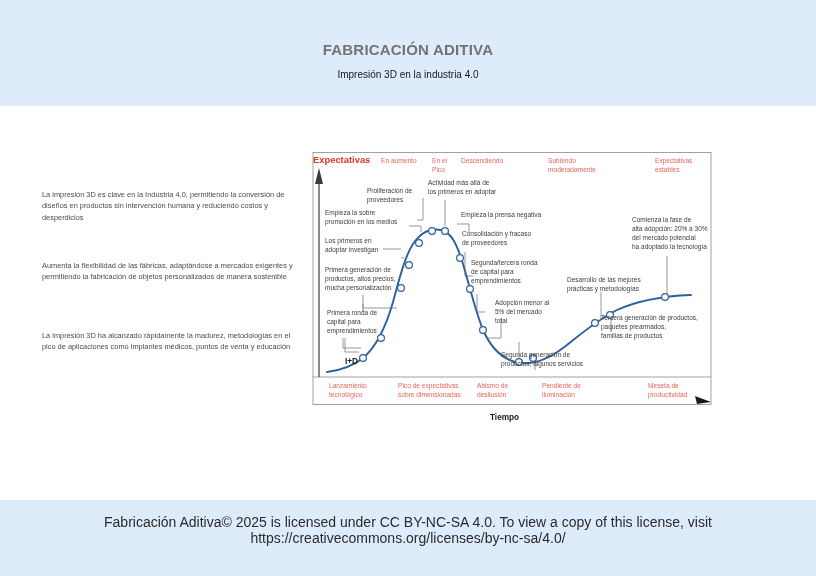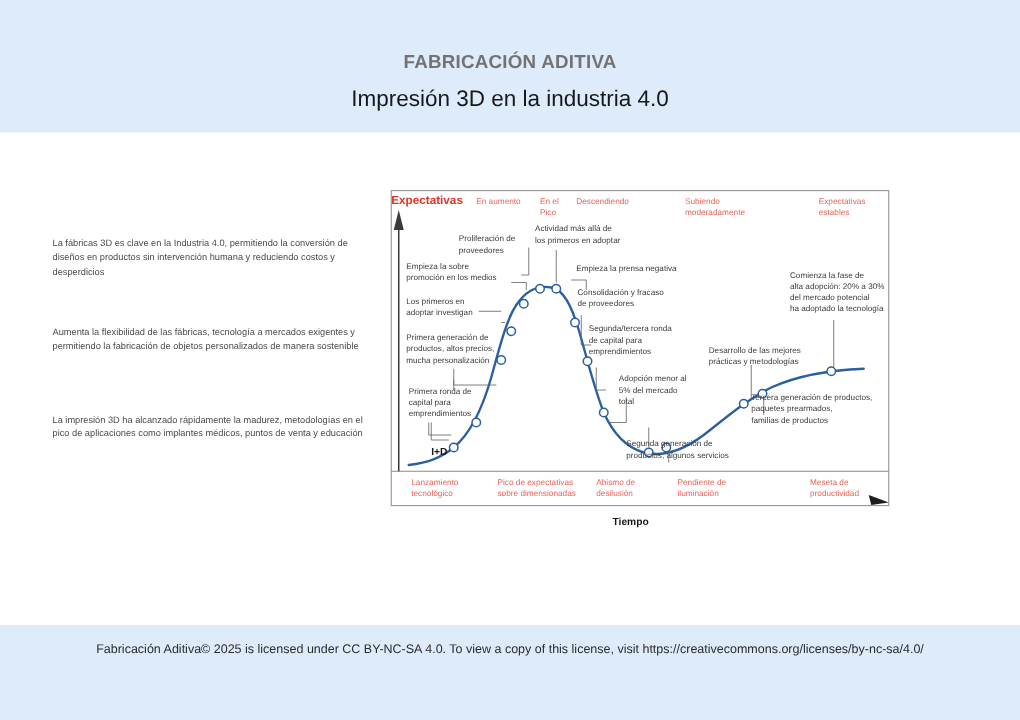--- a/index.html
+++ b/index.html
@@ -19,27 +19,27 @@
 
   #title{
     position:absolute;left:0;top:41px;width:816px;
     text-align:center;
     font-size:15px;font-weight:bold;color:#737373;
     letter-spacing:.2px;
   }
   #subtitle{
     position:absolute;left:0;top:69px;width:816px;
     text-align:center;
-    font-size:18px;color:#17181a;
+    font-size:10px;color:#17181a;
   }
 
   #footer-text{
     position:absolute;left:0;top:514px;width:816px;
     text-align:center;
-    font-size:10px;color:#2b2b2b;
+    font-size:14px;color:#2b2b2b;
   }
 
   
   .para{
     position:absolute;left:42px;width:256px;
     font-size:7.4px;line-height:1.55;color:#4a4a4a;
   }
   #para-0{top:189px;}
   #para-1{top:260px;}
   #para-2{top:330px;}
@@ -62,22 +62,22 @@
 </style>
 </head>
 <body>
 
 <div id="header-band" class="band"></div>
 <div id="footer-band" class="band"></div>
 
 <div id="title">FABRICACIÓN ADITIVA</div>
 <div id="subtitle">Impresión 3D en la industria 4.0</div>
 
-<div class="para" id="para-0">La fábricas 3D es clave en la Industria 4.0, permitiendo la conversión de diseños en productos sin intervención humana y reduciendo costos y desperdicios</div>
-<div class="para" id="para-1">Aumenta la flexibilidad de las fábricas, tecnología a mercados exigentes y permitiendo la fabricación de objetos personalizados de manera sostenible</div>
+<div class="para" id="para-0">La impresión 3D es clave en la Industria 4.0, permitiendo la conversión de diseños en productos sin intervención humana y reduciendo costos y desperdicios</div>
+<div class="para" id="para-1">Aumenta la flexibilidad de las fábricas, adaptándose a mercados exigentes y permitiendo la fabricación de objetos personalizados de manera sostenible</div>
 <div class="para" id="para-2">La impresión 3D ha alcanzado rápidamente la madurez, metodologías en el pico de aplicaciones como implantes médicos, puntos de venta y educación</div>
 
 <div id="footer-text">Fabricación Aditiva© 2025 is licensed under CC BY-NC-SA 4.0. To view a copy of this license, visit https://creativecommons.org/licenses/by-nc-sa/4.0/</div>
 
 <div id="chart">
 <svg width="412" height="278" viewBox="0 0 412 278" xmlns="http://www.w3.org/2000/svg">
 
   <rect class="frame" x="8" y="0.5" width="398" height="252"></rect>
   <line class="frame" x1="8" y1="225" x2="406" y2="225"></line>
 

